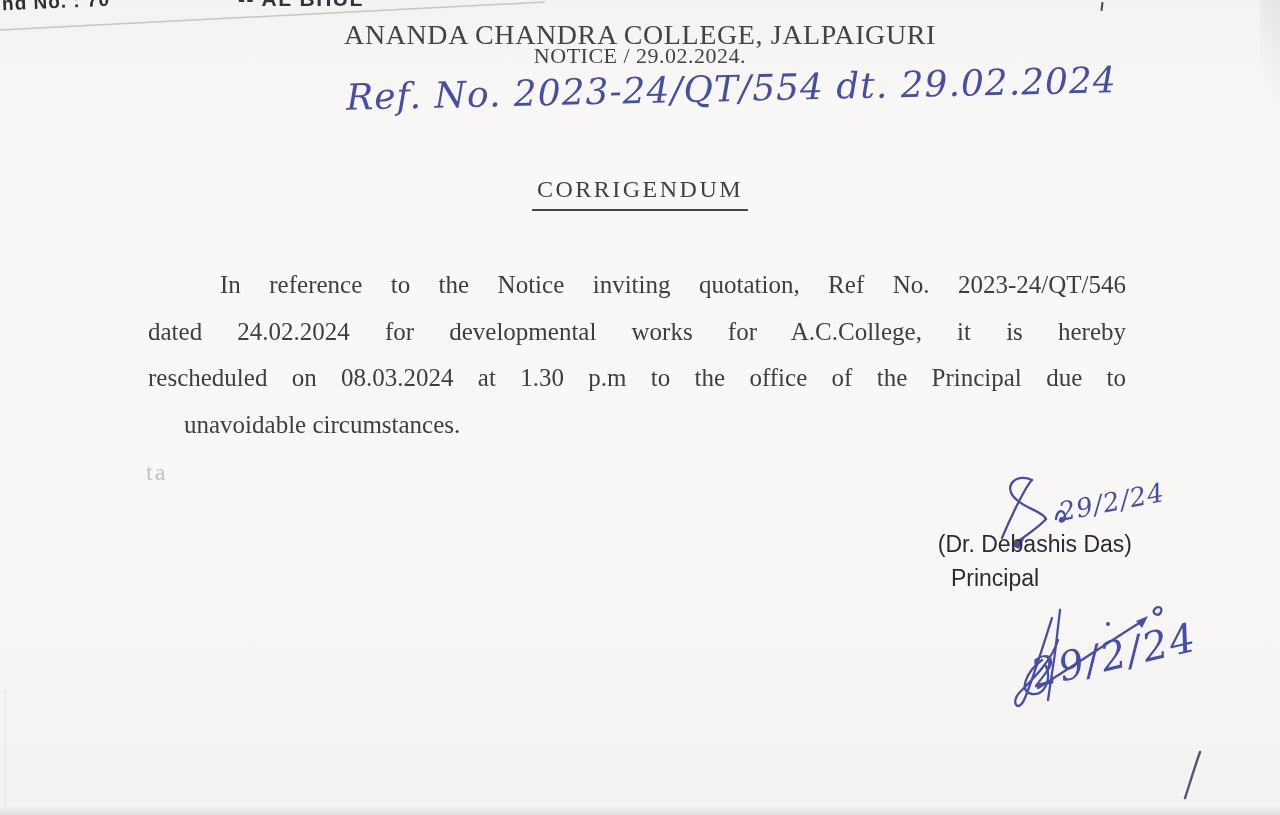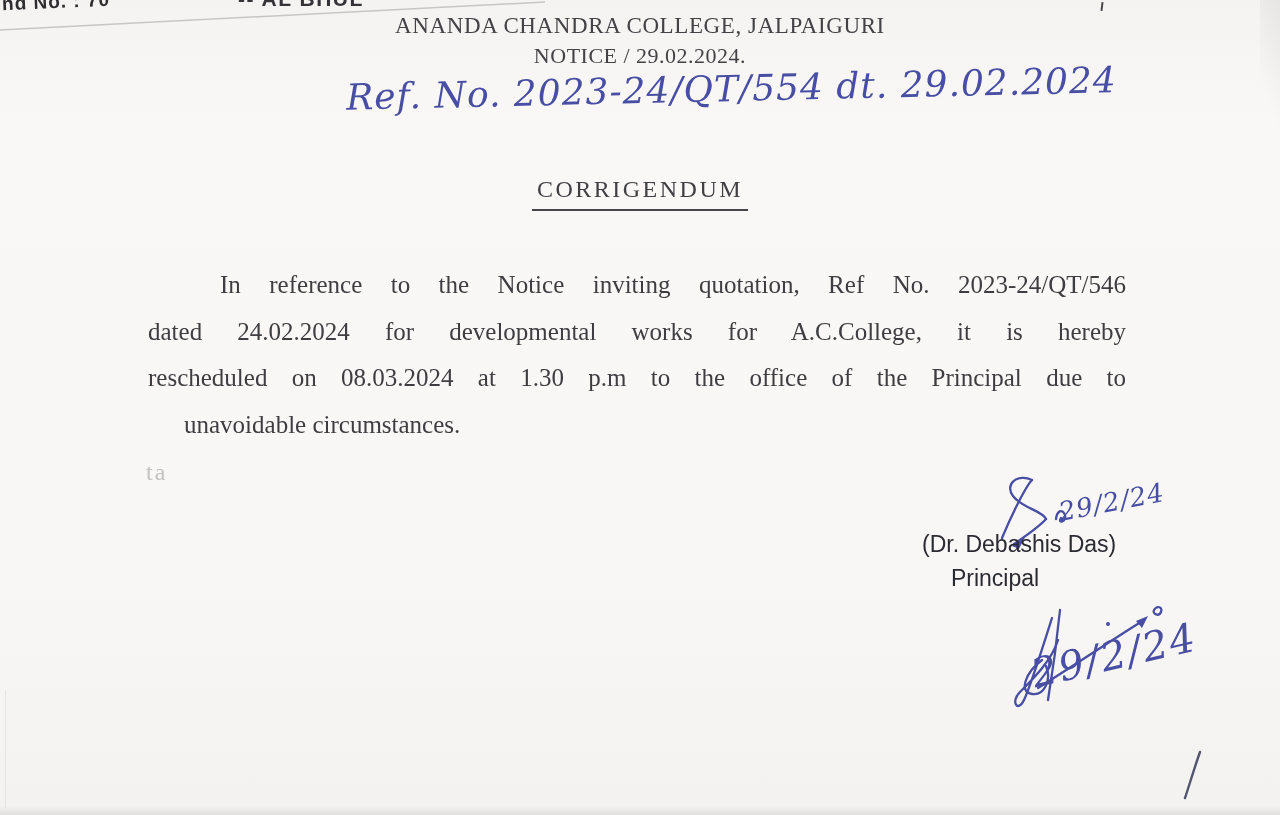--- a/index.html
+++ b/index.html
@@ -25,22 +25,22 @@
     left:238px;top:-13px;
     font-family:"Liberation Sans",sans-serif;
     font-size:21px;font-weight:bold;color:#333338;
     letter-spacing:1.5px;white-space:nowrap;
   }
   .top-right-tick{
     left:1101px;top:2px;width:2px;height:9px;background:#46464c;transform:rotate(7deg);
   }
   
   .title{
-    left:0;top:13px;width:1280px;text-align:center;
-    font-size:23px;letter-spacing:.6px;color:#434347;
+    left:0;top:19px;width:1280px;text-align:center;
+    font-size:28px;letter-spacing:.6px;color:#434347;
   }
   .subtitle{
     left:0;top:43px;width:1280px;text-align:center;
     font-size:22px;letter-spacing:.5px;color:#434347;
   }
   
   .ref-line{
     left:346px;top:68px;
     font-family:"DejaVu Serif",serif;font-style:italic;
     font-size:36px;letter-spacing:1px;color:#474ea3;
@@ -68,21 +68,21 @@
   .ink{stroke:#474ea3;stroke-width:2.3;fill:none;stroke-linecap:round;stroke-linejoin:round;}
   .ink-fill{fill:#474ea3;stroke:none;}
   .sig-top-svg{left:982px;top:474px;width:210px;height:85px;}
   .sig-top-date{
     left:1058px;top:487px;
     font-family:"DejaVu Serif",serif;font-style:italic;
     font-size:26px;color:#474ea3;transform:rotate(-11deg);
     letter-spacing:1px;white-space:nowrap;
   }
   .sig-name{
-    left:922px;top:531px;width:210px;text-align:left;
+    left:922px;top:531px;width:210px;text-align:right;
     font-family:"Liberation Sans",sans-serif;
     font-size:23px;color:#2a2a31;
   }
   .sig-title{
     left:890px;top:565px;width:210px;text-align:center;
     font-family:"Liberation Sans",sans-serif;
     font-size:23px;color:#2a2a31;
   }
   .sig-bottom-svg{left:1008px;top:596px;width:180px;height:130px;}
   .sig-bottom-date{

